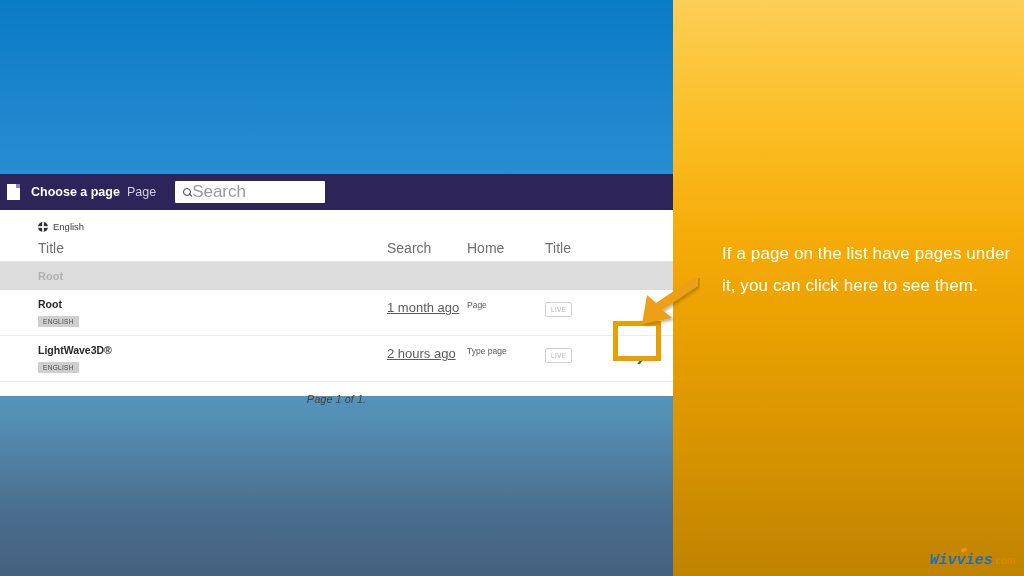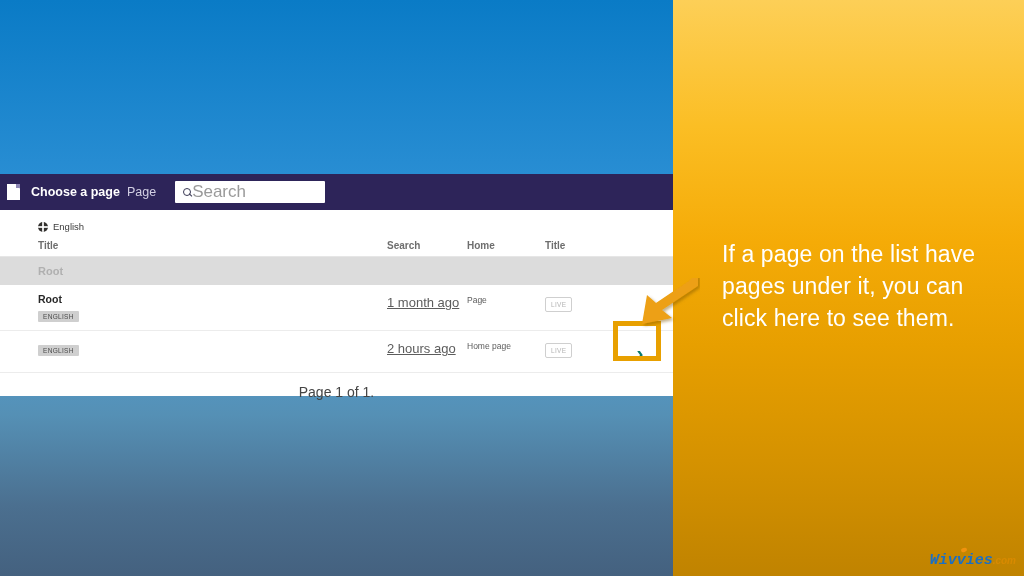--- a/index.html
+++ b/index.html
@@ -20,21 +20,21 @@
     position: absolute;
     left: 673px; top: 0;
     width: 351px; height: 576px;
     background: linear-gradient(to bottom, #fdcf57 0%, #fbbe24 22%, #f5ab07 42%, #e79f00 60%, #d59200 80%, #c08300 100%);
   }
   #annotation-text {
     position: absolute;
     left: 49px; top: 238px;
     width: 290px;
     color: #ffffff;
-    font-size: 23px;
+    font-size: 17px;
     line-height: 32px;
     font-weight: 400;
     letter-spacing: .1px;
   }
 
   
   #watermark {
     position: absolute;
     right: 8px; bottom: 8px;
     font-size: 15px;
@@ -173,23 +173,22 @@
   #page-table {
     margin-top: 8px;
     width: 100%;
   }
   .tbl-head {
     display: flex;
     padding: 0 0 5px 38px;
     border-bottom: 1px solid #e6e6e6;
   }
   .tbl-head .th {
-    font-size: 10px;
+    font-size: 14px;
     color: #6e6e6e;
-    font-weight: bold;
   }
   .col-title  { width: 349px; }
   .col-updated{ width: 80px; }
   .col-type   { width: 78px; }
   .col-status { width: 70px; }
   .col-chevron{ width: 50px; }
 
   .breadcrumb-row {
     height: 28px;
     background: #dcdcdc;
@@ -258,23 +257,24 @@
   .chevron-glyph {
     color: #0b7a6e;
     font-size: 21px;
     font-weight: bold;
     line-height: 1;
     font-family: "Liberation Sans", sans-serif;
   }
 
   #pagination {
     text-align: center;
-    font-size: 14px;
+    font-size: 11px;
     color: #444;
     padding-top: 11px;
+    font-style: italic;
   }
 
   
   #highlight-box {
     position: absolute;
     left: 613px; top: 321px;
     width: 48px; height: 40px;
     border: 5px solid #e8a000;
     box-sizing: border-box;
     background: transparent;
@@ -352,24 +352,25 @@
           <div class="cell-status col-status">
             <span class="status-badge">LIVE</span>
           </div>
           <div class="cell-chevron col-chevron">
             <span class="chevron-glyph"></span>
           </div>
         </div>
 
         <div class="tbl-row">
           <div class="cell-title col-title">
+            <span class="title-text">LightWave3D®</span>
             <span class="lang-badge">ENGLISH</span>
           </div>
           <div class="cell-updated col-updated">2 hours ago</div>
-          <div class="cell-type col-type">Home page</div>
+          <div class="cell-type col-type">Type page</div>
           <div class="cell-status col-status">
             <span class="status-badge">LIVE</span>
           </div>
           <div class="cell-chevron col-chevron">
             <span class="chevron-glyph">›</span>
           </div>
         </div>
 
         <div id="pagination">Page 1 of 1.</div>
       </div>

